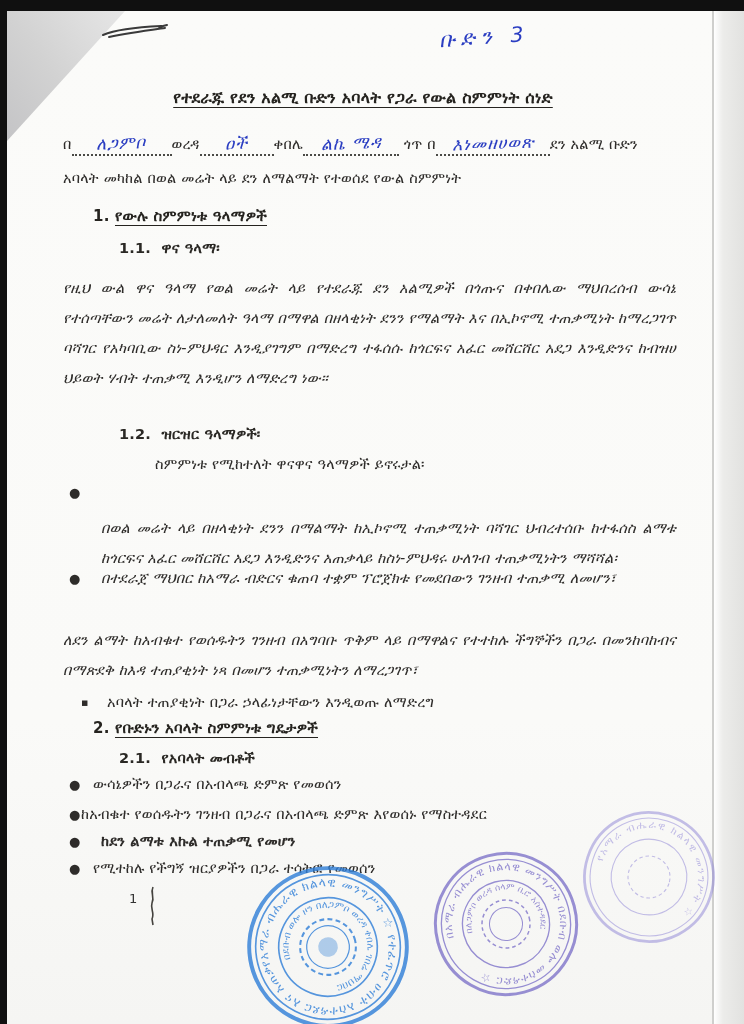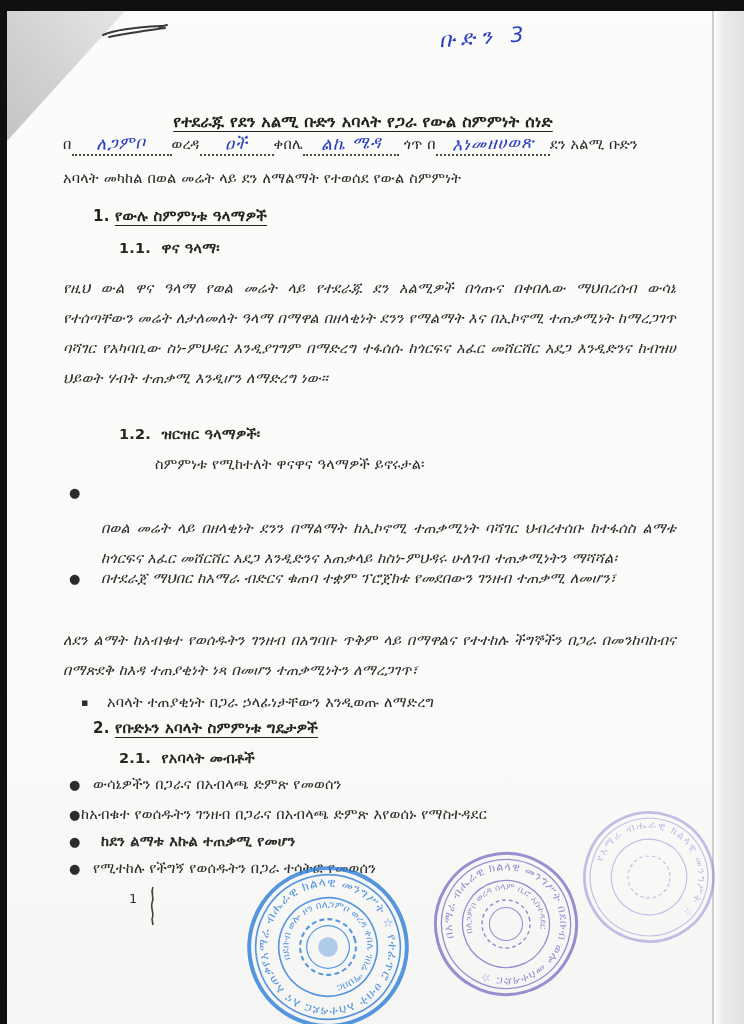--- a/index.html
+++ b/index.html
@@ -66,21 +66,21 @@
     <div class="edge-band"></div>
 
     <svg class="scribble" width="80" height="26" viewBox="0 0 80 26">
       <path d="M4 16 C 18 10, 40 8, 62 7 M10 18 C 30 14, 52 11, 66 9 M60 8 l8 -2" stroke="#3a3a3a" stroke-width="2" fill="none" stroke-linecap="round"></path>
     </svg>
 
     <div class="content">
 
       <div class="hw-topright">ቡድን 3</div>
 
-      <div class="blk title" style="top:96px;">የተደራጁ የደን አልሚ ቡድን አባላት የጋራ የውል ስምምነት ሰነድ</div>
+      <div class="blk title" style="top:72px;">የተደራጁ የደን አልሚ ቡድን አባላት የጋራ የውል ስምምነት ሰነድ</div>
 
       <div class="blk" style="top:118px;left:56px;right:68px;">
         <span>በ</span><span class="blank" style="min-width:96px;"><span class="hw">ለጋምቦ</span></span><span>ወረዳ</span><span class="blank" style="min-width:70px;"><span class="hw">ዐች</span></span><span>ቀበሌ</span><span class="blank" style="min-width:92px;"><span class="hw">ልኬ ሜዳ</span></span> <span>ጎጥ በ</span><span class="blank" style="min-width:110px;"><span class="hw">እነመዘሀወጽ</span></span><span>ደን አልሚ ቡድን</span>
       </div>
       <div class="blk" style="top:152px;left:56px;right:68px;">አባላት መካከል በወል መሬት ላይ ደን ለማልማት የተወሰደ የውል ስምምነት</div>
 
       <div class="blk heading" style="top:190px;left:86px;">
         <span>1.</span>
         <span class="u">የውሉ ስምምነቱ ዓላማዎች</span>
       </div>
@@ -128,21 +128,21 @@
       <div class="blk" style="top:788px;left:62px;right:120px;">
         <span class="bullet-dot">●</span>
         <div style="margin-left:12px;">ከአብቁተ የወሰዱትን ገንዘብ በጋራና በአብላጫ ድምጽ እየወሰኑ የማስተዳደር</div>
       </div>
       <div class="blk" style="top:815px;left:62px;right:180px;">
         <span class="bullet-dot">●</span>
         <div style="margin-left:32px;font-weight:bold;">ከደን ልማቱ እኩል ተጠቃሚ የመሆን</div>
       </div>
       <div class="blk" style="top:842px;left:62px;right:180px;">
         <span class="bullet-dot">●</span>
-        <div style="margin-left:24px;">የሚተከሉ የችግኝ የወሰዱትን በጋራ ተሳትፎ የመወሰን</div>
+        <div style="margin-left:24px;">የሚተከሉ የችግኝ ዝርያዎችን በጋራ ተሳትፎ የመወሰን</div>
       </div>
 
       <div class="pageno">1</div>
       <svg class="pen-squiggle" width="12" height="42" viewBox="0 0 12 42">
         <path d="M6 2 C 3 8, 8 12, 5 18 C 3 24, 8 28, 5 34 L 6 40" stroke="#44423e" stroke-width="1.6" fill="none"></path>
       </svg>
 
       <div class="stamp" style="left:239px;top:854px;opacity:.8;transform:rotate(-18deg);">
         <svg width="164" height="164" viewBox="0 0 200 200">
           <defs>

